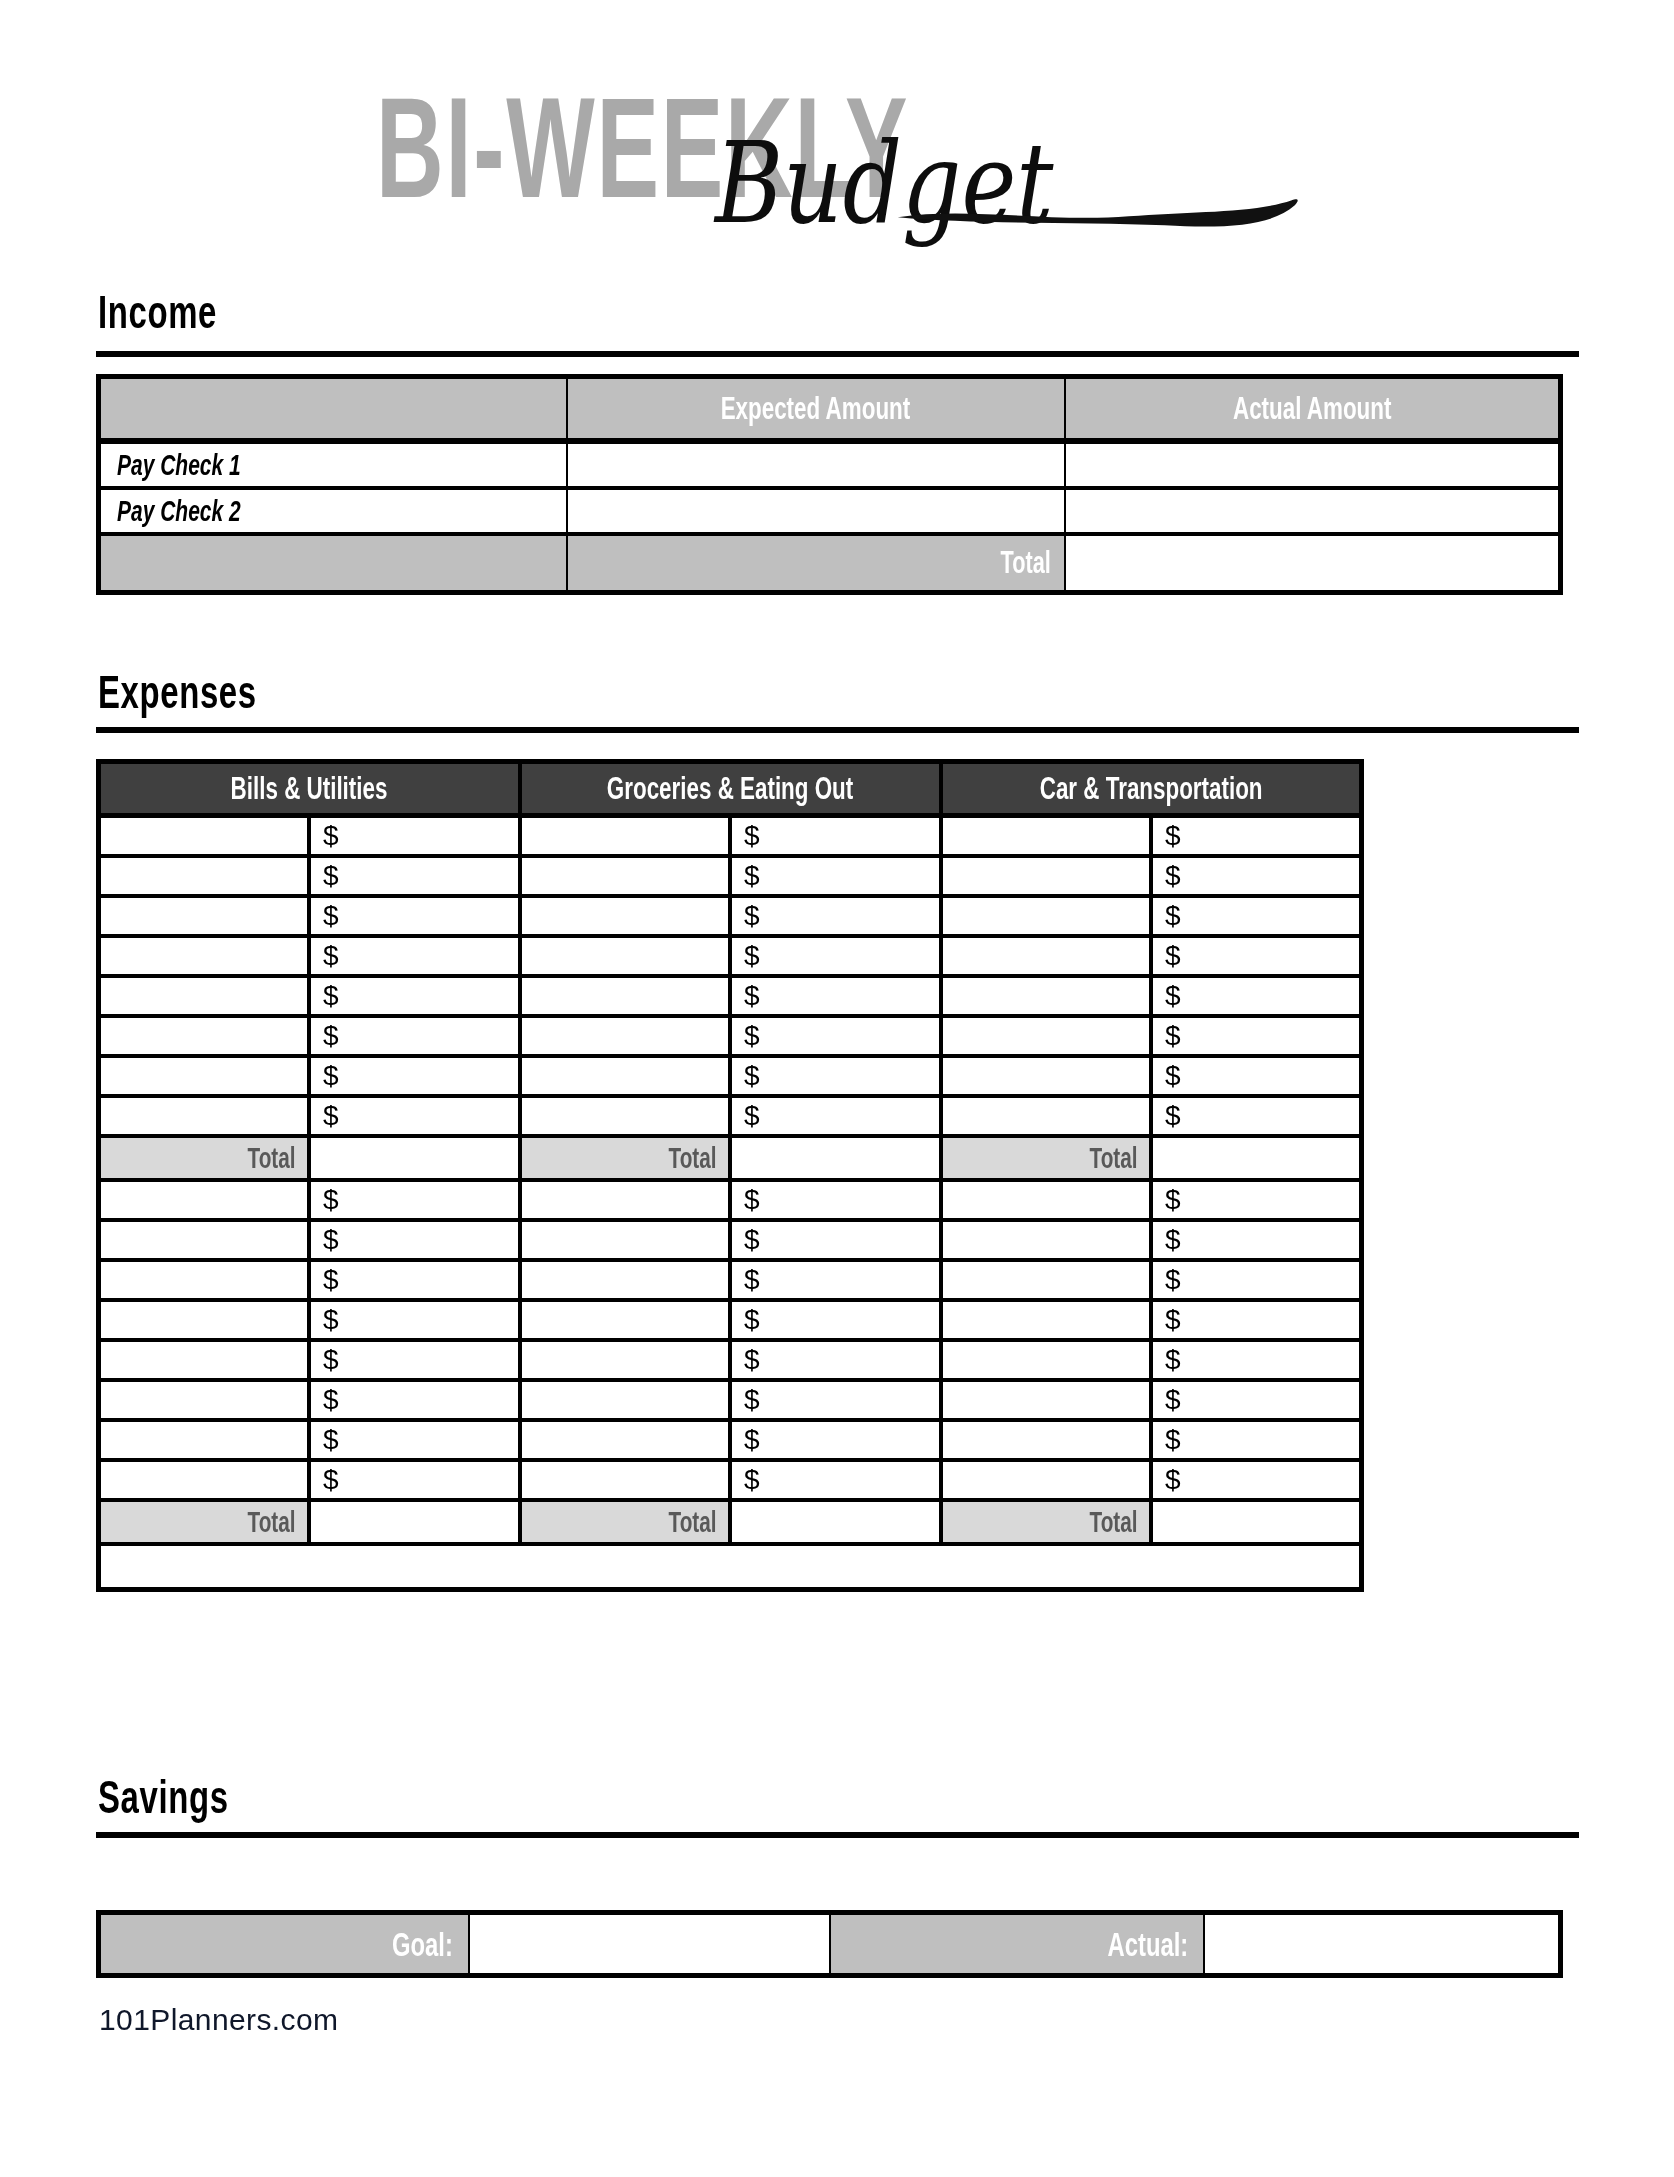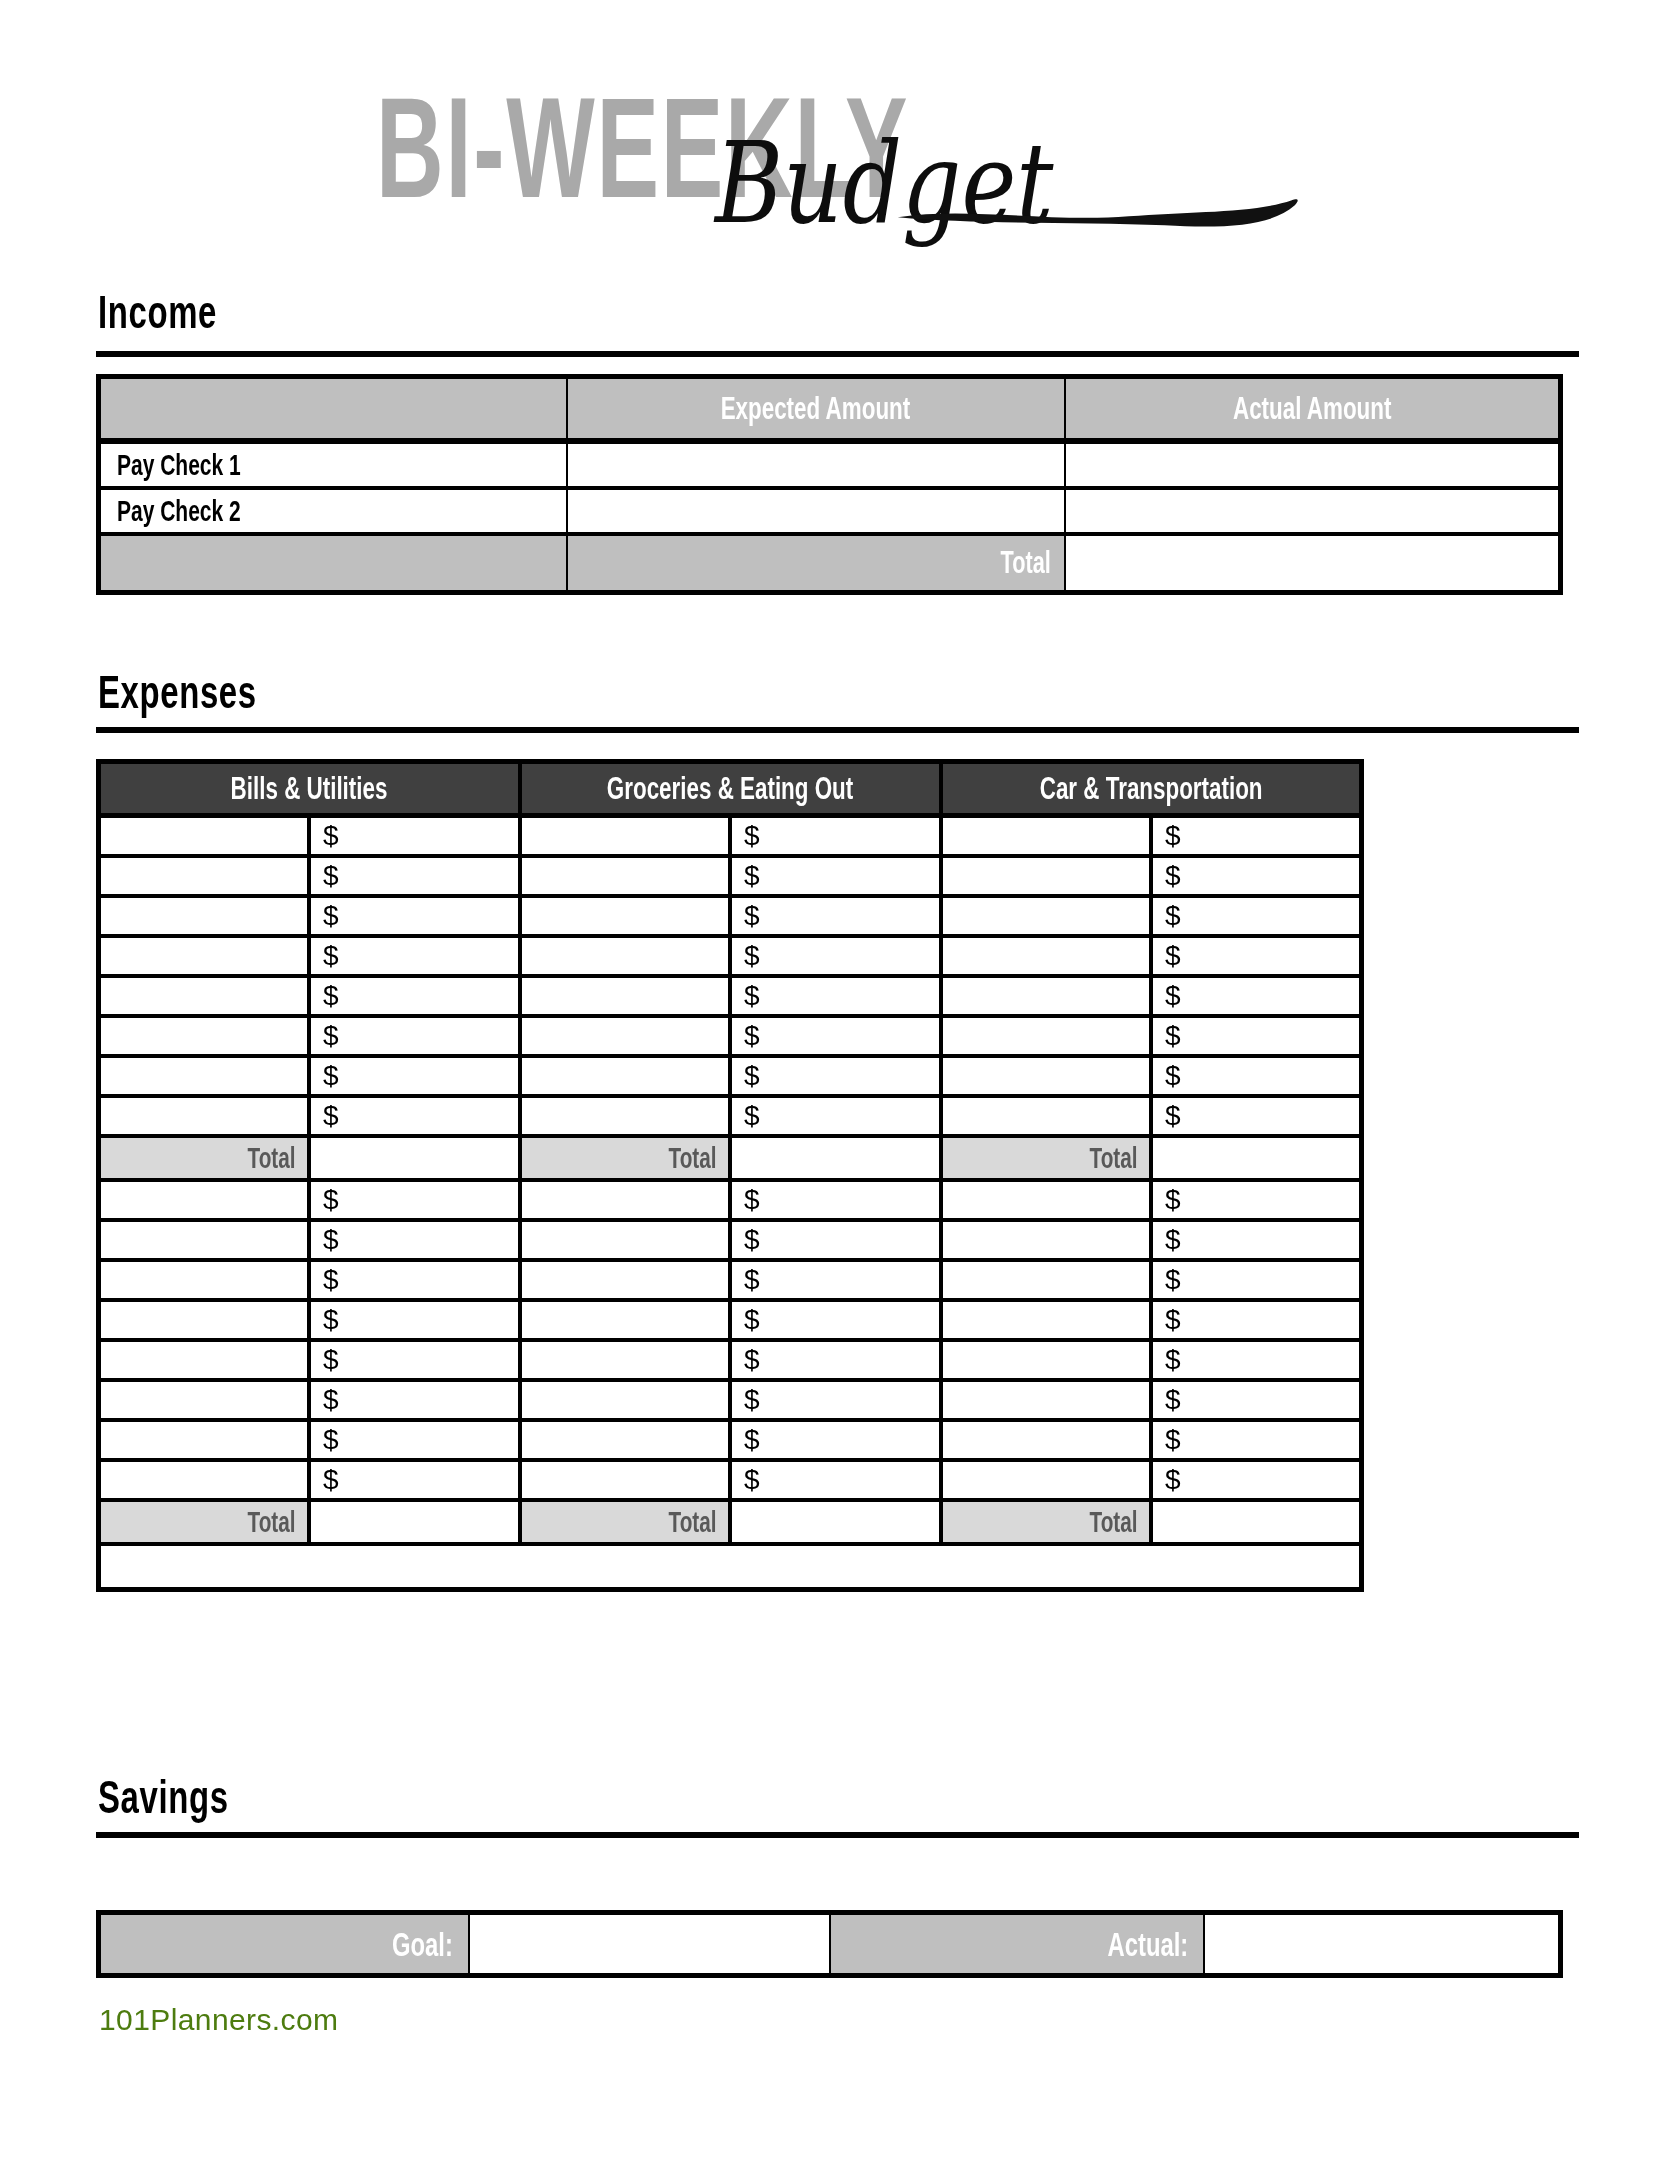--- a/index.html
+++ b/index.html
@@ -25,21 +25,21 @@
   .rule{position:absolute;left:96px;width:1483px;height:6.3px;background:#000;}
 
   
   table{border-collapse:collapse;position:absolute;table-layout:fixed;}
   td{vertical-align:middle;overflow:hidden;}
 
   
   .income-table{left:96px;top:374px;width:1462px;border:5.4px solid #000;}
   .income-table td{border:4.5px solid #000;border-left-width:2.7px;border-right-width:2.7px;height:40px;background:#fff;}
   .income-table tr.head td{background:#bfbfbf;height:57px;border-bottom-width:6.3px;text-align:center;}
-  .income-table td.row-label{text-align:left;padding-left:16px;}
+  .income-table td.row-label{text-align:left;padding-left:16px;font-style:italic;}
   .income-table tr.total td{height:52px;}
   .income-table tr.total td.gray{background:#bfbfbf;}
   .income-table tr.total td.gray.lab{text-align:right;padding-right:12.5px;}
 
   .hdr-txt{color:#fff;font-weight:700;font-size:32px;}
   .lbl-txt{color:#000;font-weight:700;font-size:30px;}
   .tot-w-txt{color:#fff;font-weight:700;font-size:31px;}
 
   
   .exp-table{left:96px;top:759px;width:1265px;border:5.4px solid #000;}
@@ -54,21 +54,21 @@
   .exp-table td.band-fill{background:#fff;height:52px;}
   .tot-g-txt{color:#595959;font-weight:700;font-size:29.6px;}
   .band-txt{color:#fff;font-weight:700;font-size:37px;}
 
   
   .savings-table{left:96px;top:1863px;width:1462px;border:5.4px solid #000;margin-top:47px;}
   .savings-table td{border:4.5px solid #000;border-left-width:2.7px;border-right-width:2.7px;height:56px;background:#fff;}
   .savings-table td.sav-label{background:#bfbfbf;text-align:right;padding-right:14.3px;}
   .sav-txt{color:#fff;font-weight:700;font-size:34px;}
 
-  .footer{position:absolute;left:99px;top:2003px;font-size:30px;color:#4d7c0f;letter-spacing:0.4px;}
+  .footer{position:absolute;left:99px;top:2003px;font-size:30px;color:#0f172a;letter-spacing:0.4px;}
 </style>
 </head>
 <body>
 
 <div class="page">
 
   <div class="title-main">BI-WEEKLY</div>
   <div class="title-script">Budget</div>
   <svg class="flourish" width="403" height="54" viewBox="0 0 450 60">
     <path d="M2 28 C 80 16, 170 34, 260 27 C 330 21, 398 24, 442 9 C 449 6, 451 9, 445 15 C 420 37, 372 41, 300 37 C 205 33, 88 36, 2 28 Z" fill="#111"></path>

